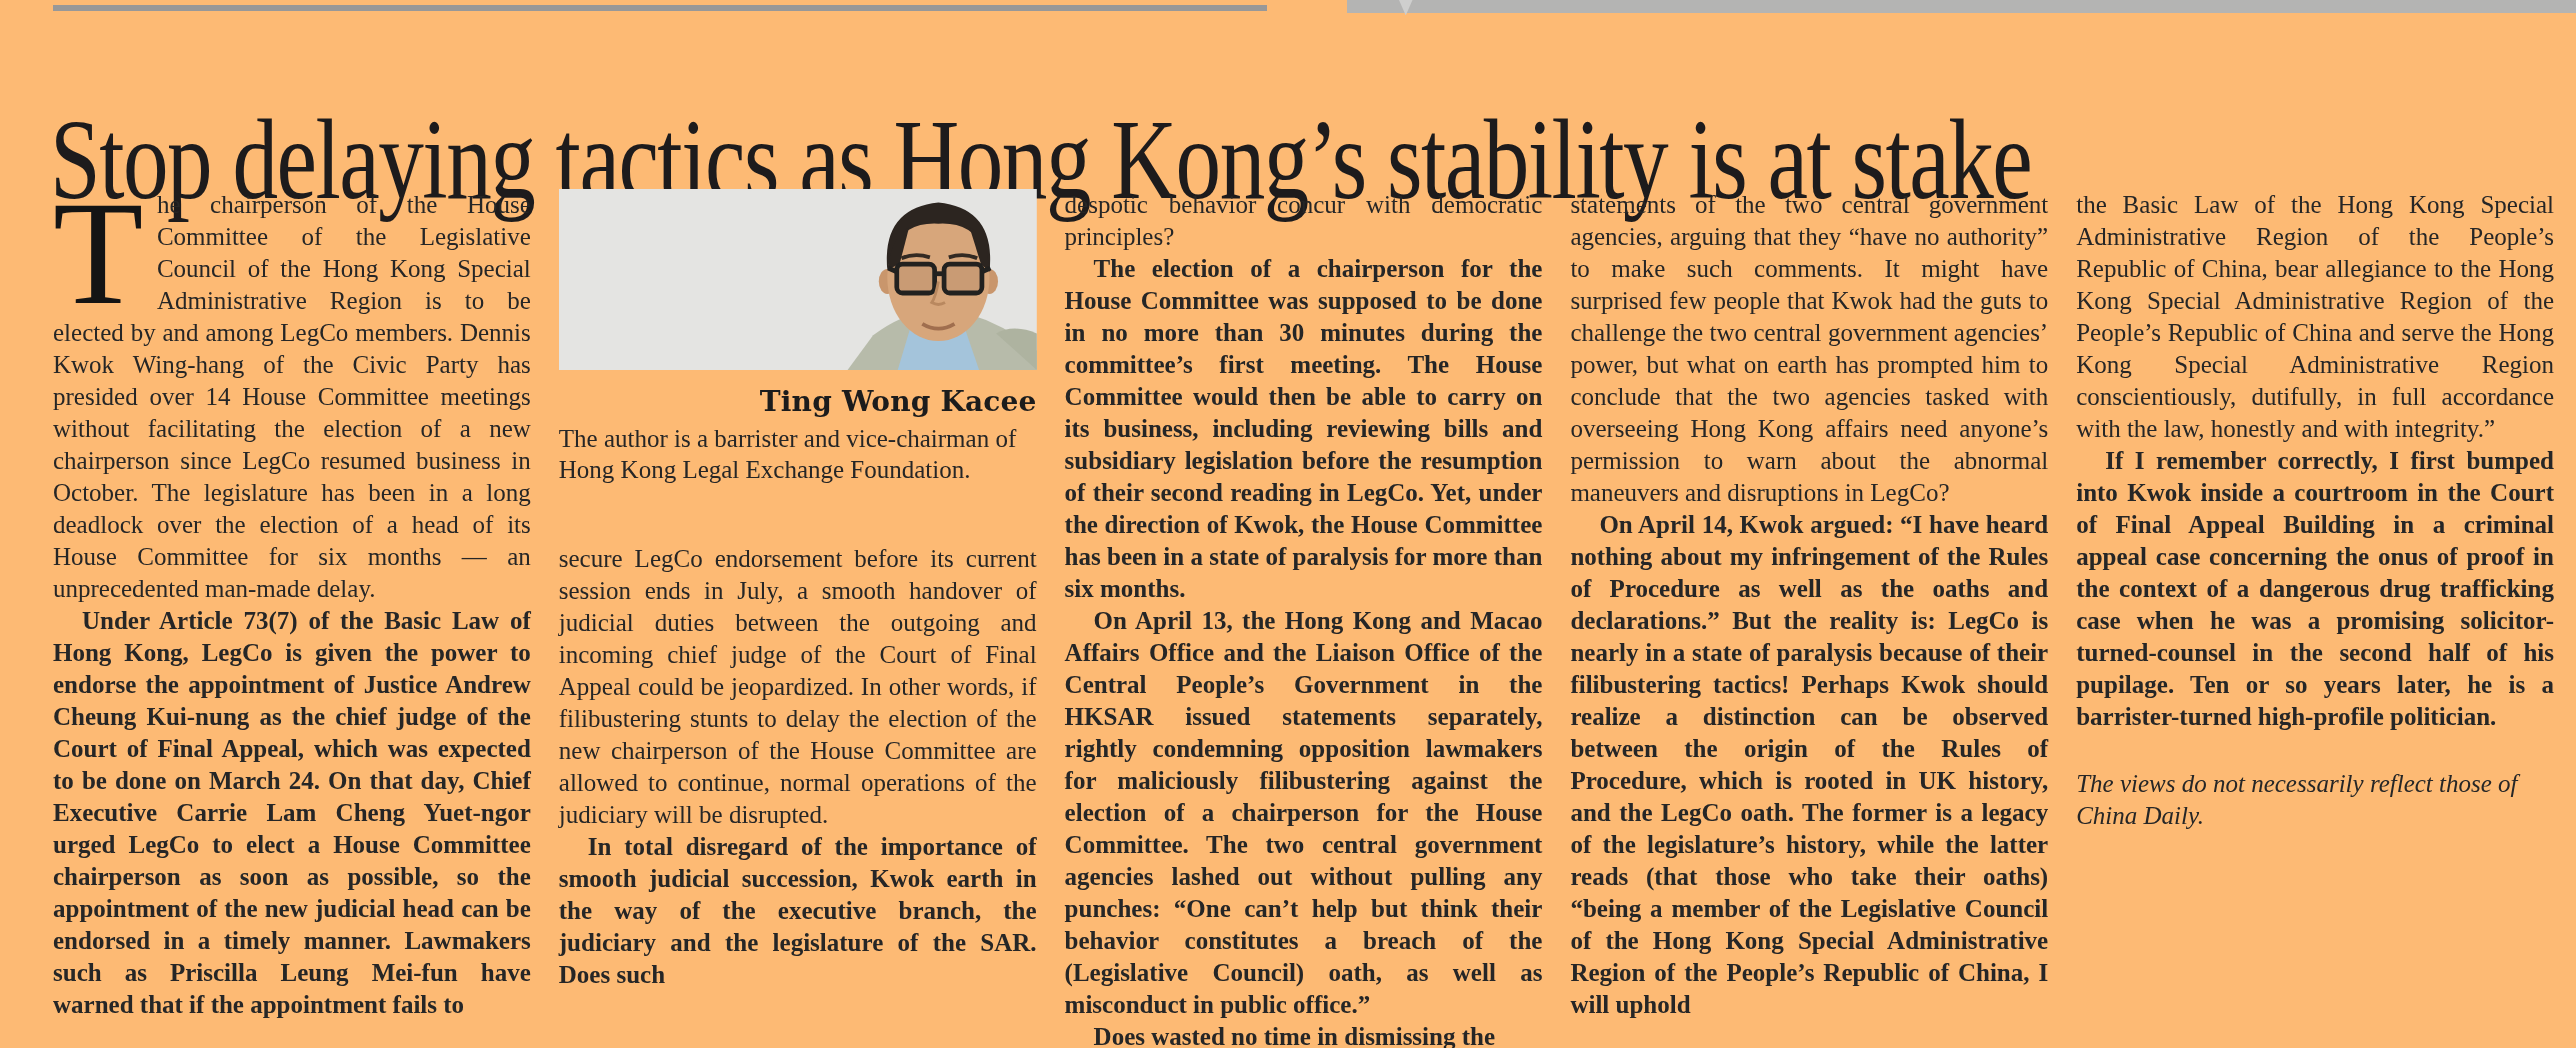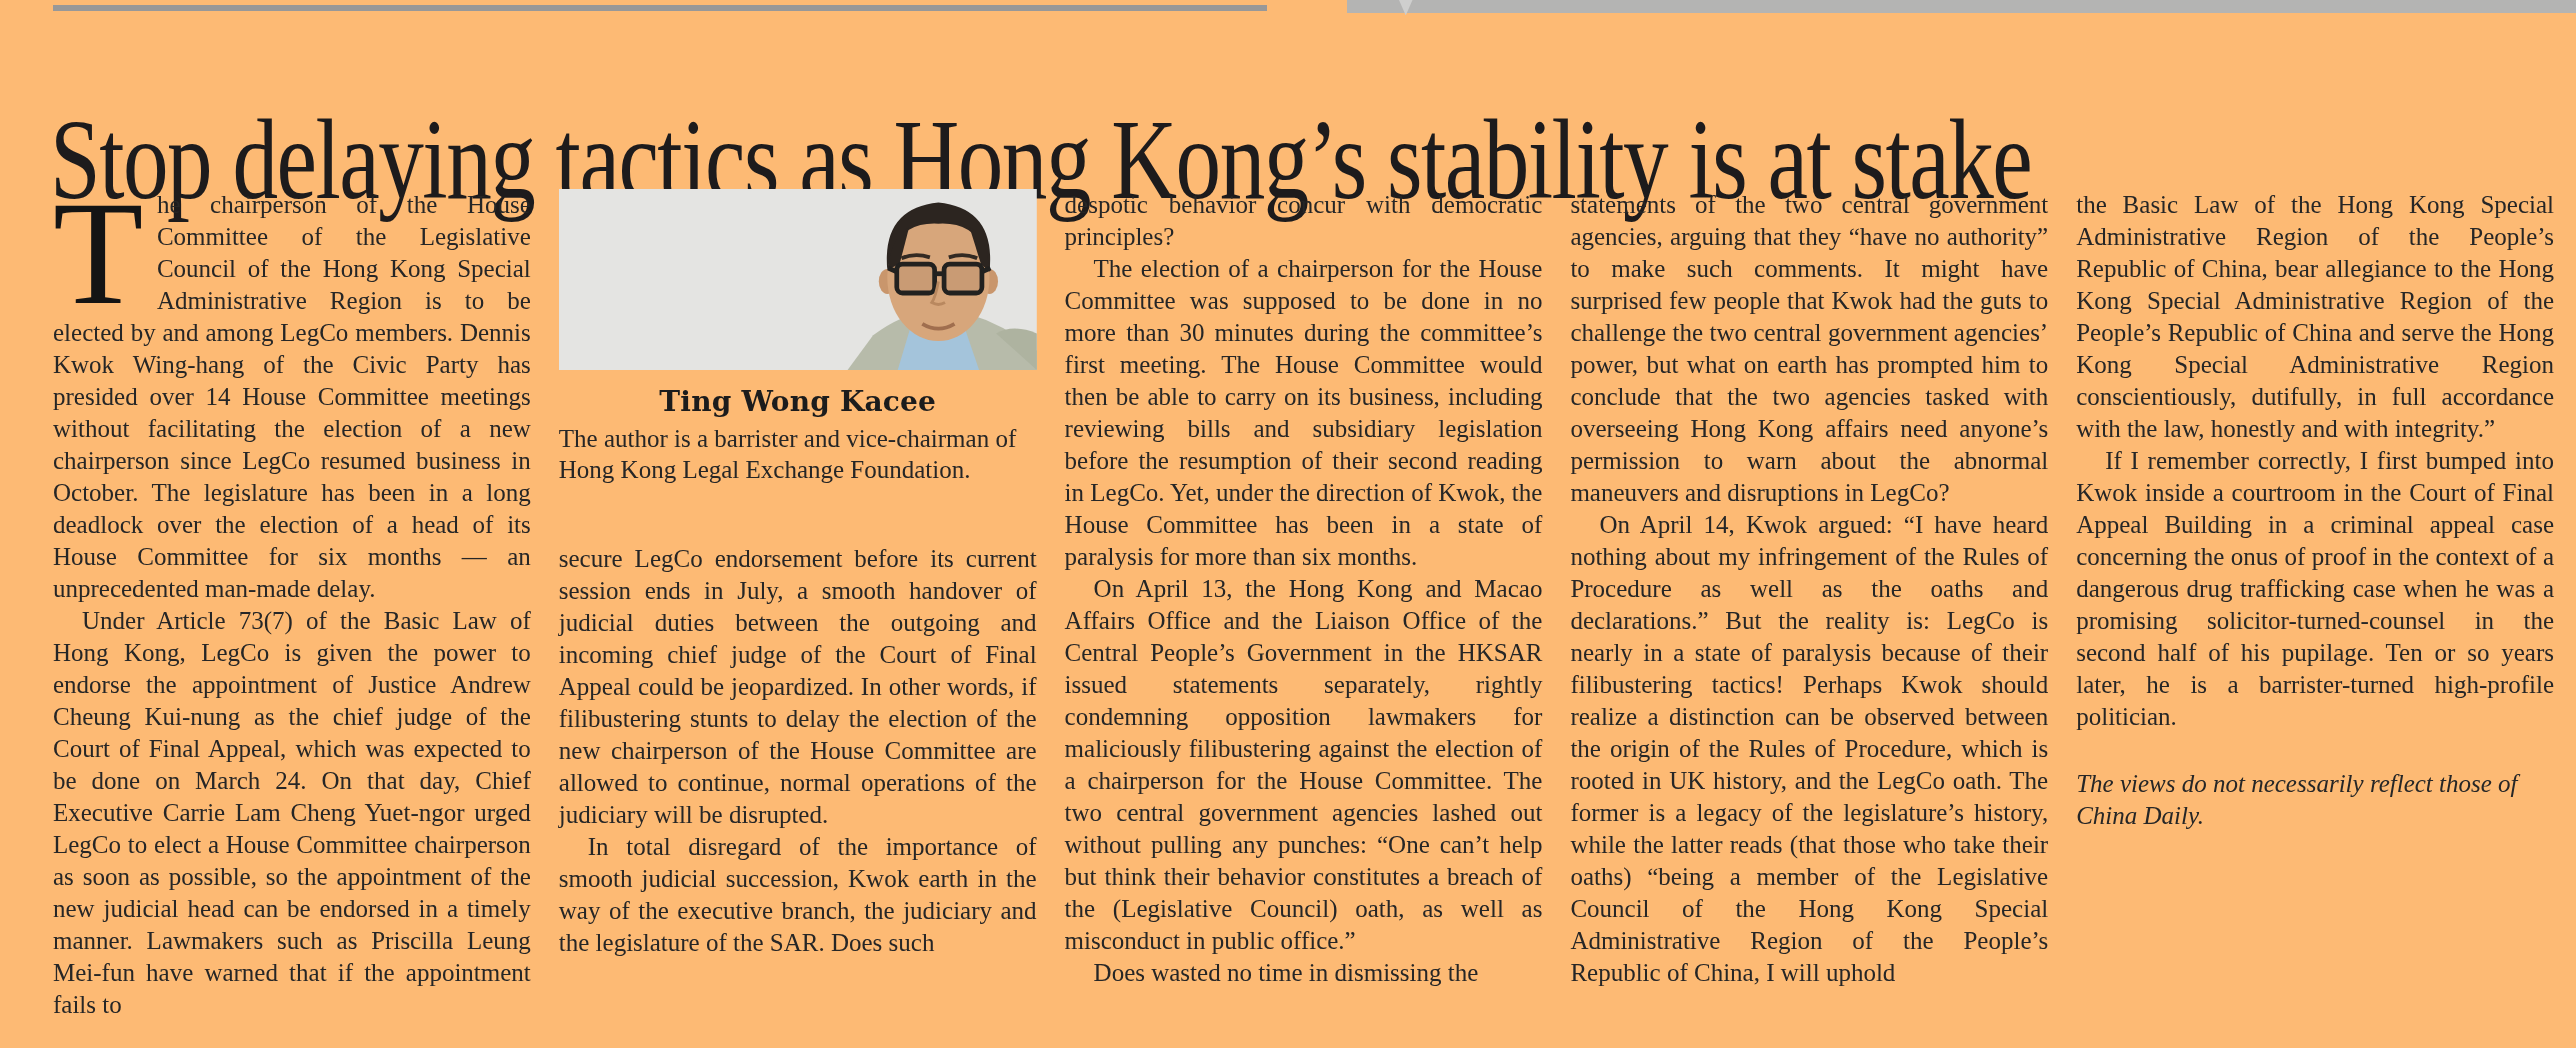--- a/index.html
+++ b/index.html
@@ -28,36 +28,36 @@
     position:absolute;left:53px;top:189px;width:2501px;
     display:flex;gap:28px;
   }
   .col{
     flex:1 1 0;
     font-size:25px;line-height:32px;
     text-align:justify;
     color:#262626;
   }
   .col p{margin:0;}
-  .col p.indent{text-indent:29px;}
+  .col p.indent{text-indent:29px;font-weight:bold;}
   .dropcap{
     float:left;
     font-size:148px;line-height:112px;
     padding:7.7px 13.5px 0 0;
     color:#141414;
   }
   .photo{display:block;width:100%;height:181px;}
   .byline-name{
     font-family:"DejaVu Serif", serif;
     font-weight:700;
     font-size:28px;line-height:33px;
     margin-top:15.4px !important;
     letter-spacing:0.2px;
     color:#1c1c1c;
-    text-align:center;
+    text-align:right;
   }
   .byline-bio{
     font-size:25px;line-height:31px;
     margin-top:4.8px !important;
     text-align:left;
   }
   .resume{margin-top:58px !important;}
   .note{font-style:italic;margin-top:35px !important;text-align:left;}
 </style>
 </head>

